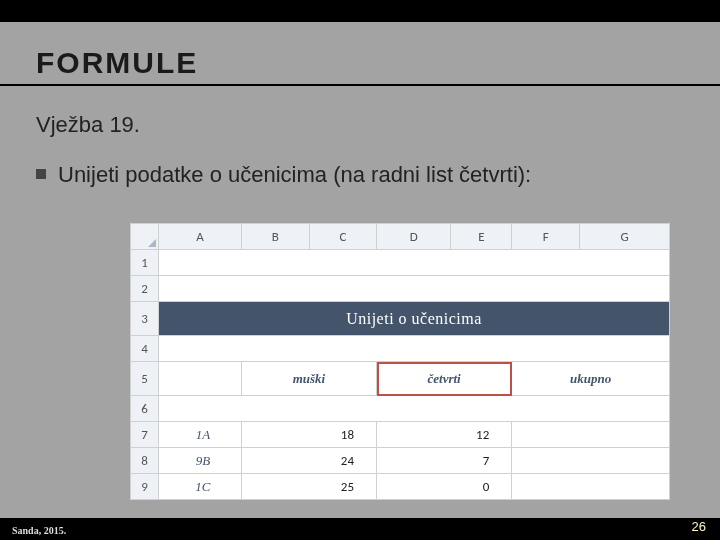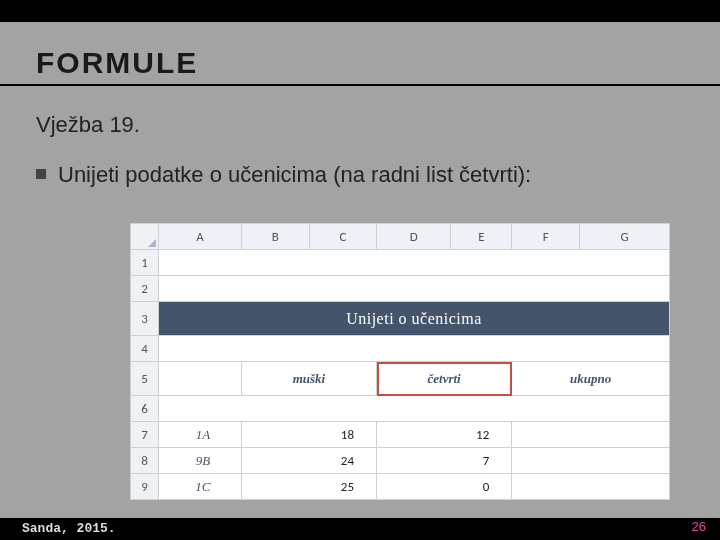--- a/index.html
+++ b/index.html
@@ -122,32 +122,32 @@
   }
   .val {
     text-align: right !important;
     padding-right: 22px;
     color: #222;
   }
   .tall { height: 34px !important; }
 
   .footer-left {
     position: absolute;
-    left: 22px;
+    left: 12px;
     bottom: 4px;
     color: #ddd;
-    font-size: 13px;
-    font-family: Liberation Mono, monospace;
+    font-size: 10px;
+    font-family: Liberation Serif, serif;
     font-weight: 700;
   }
   .footer-right {
     position: absolute;
     right: 14px;
     bottom: 6px;
-    color: #ec4899;
+    color: #fef9c3;
     font-size: 13px;
     margin-top: 44px;
   }
 </style>
 </head>
 <body>
 
 <div class="slide">
   <div class="title">FORMULE</div>
   <div class="subtitle">Vježba 19.</div>

